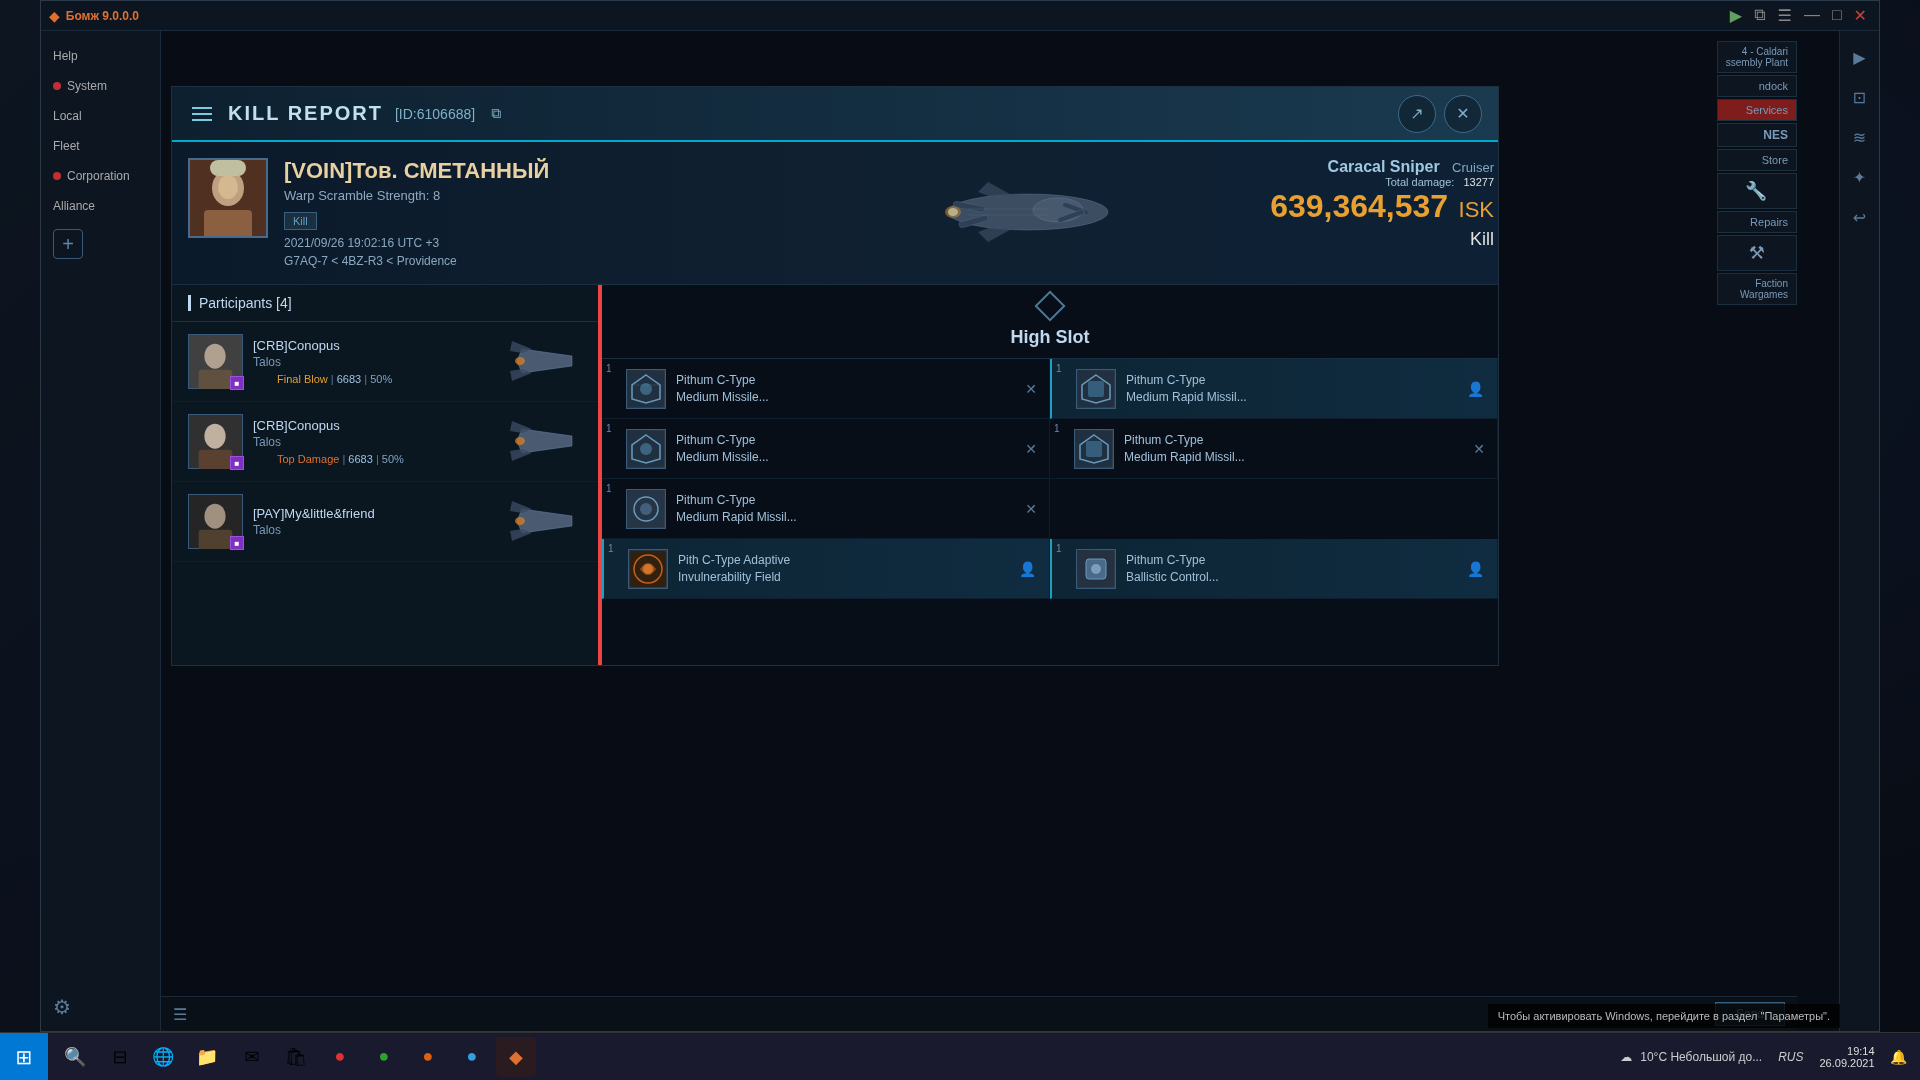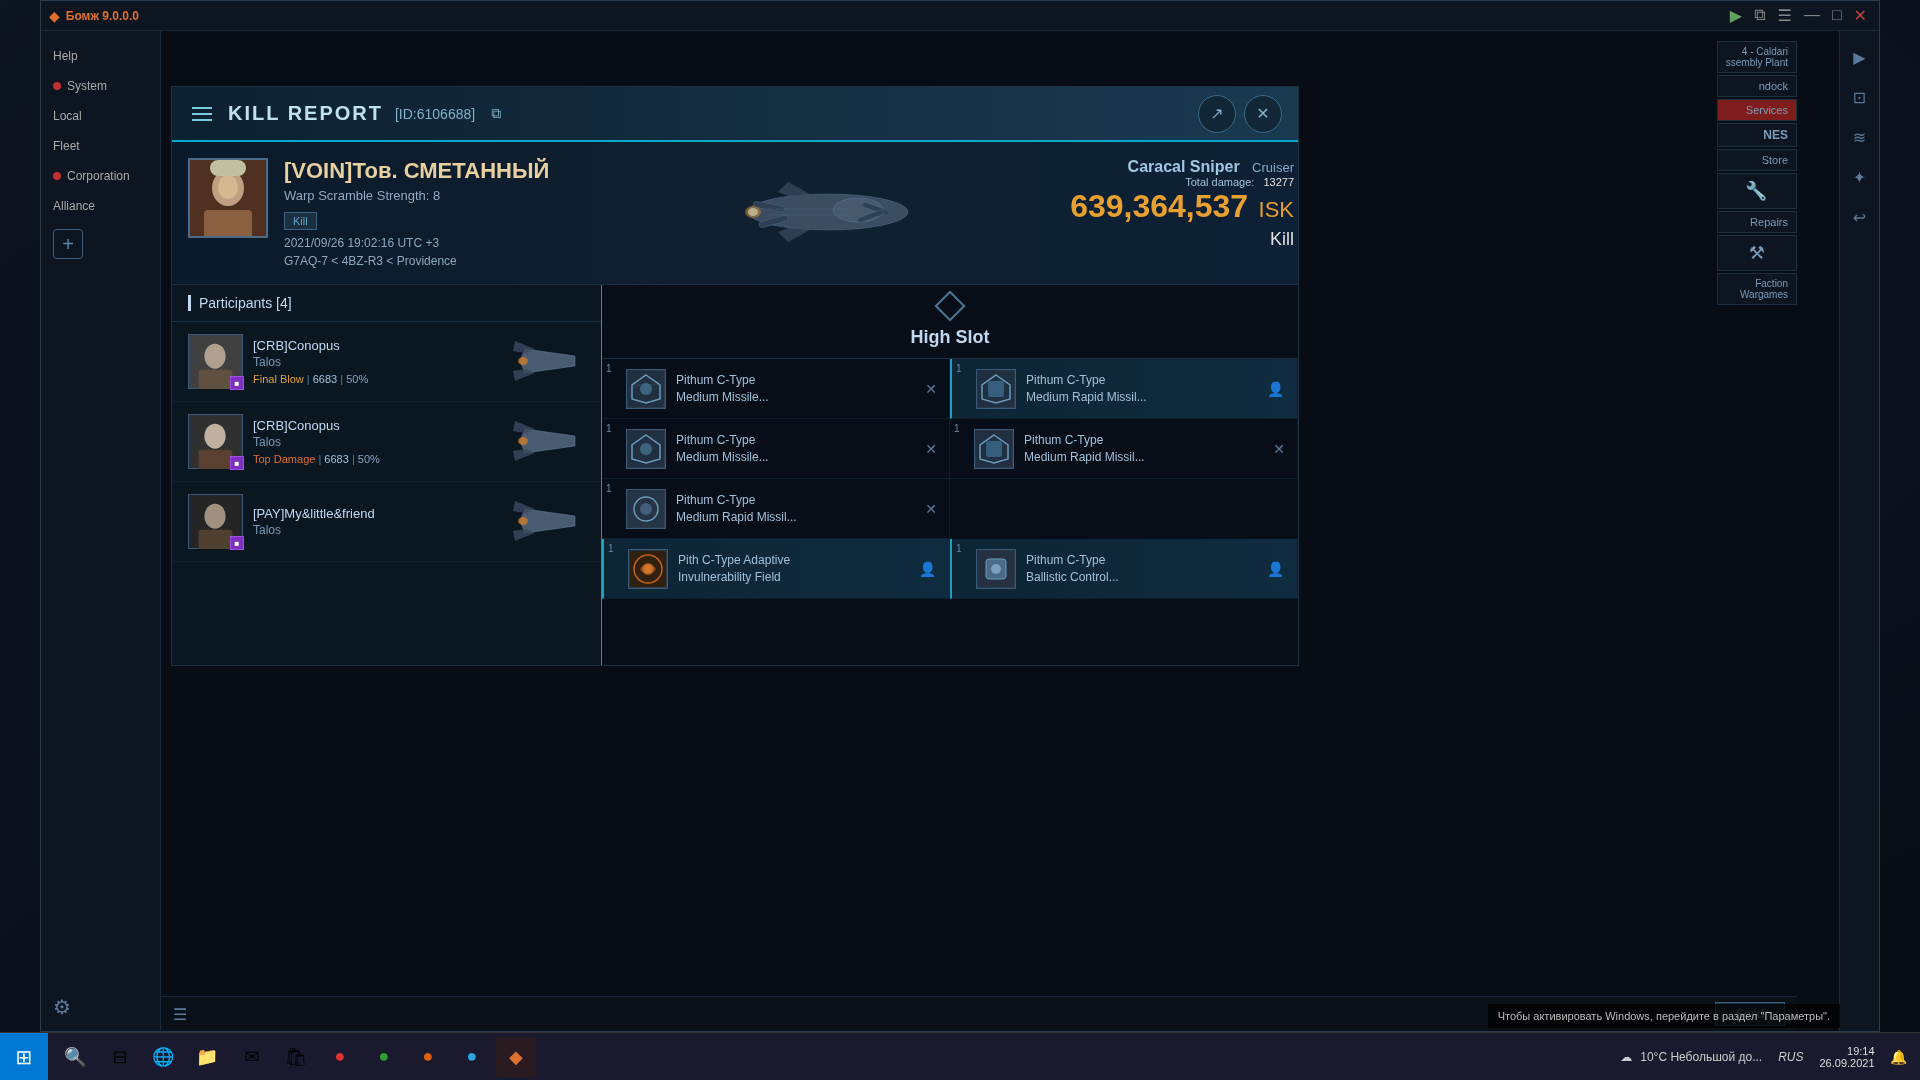--- a/index.html
+++ b/index.html
@@ -220,21 +220,21 @@
       gap: 4px;
       color: #8aabcc;
       font-size: 12px;
     }
 
     
     .kill-report-panel {
       position: absolute;
       top: 55px;
       left: 10px;
-      width: 1128px;
+      width: 1328px;
       background: #4c1d95;
       border: 1px solid #1e3040;
       z-index: 50;
     }
 
     
     .kr-header {
       height: 55px;
       background: linear-gradient(to right, #0d2030, #1a3a50);
       display: flex;
@@ -394,21 +394,21 @@
 
     
     .kr-bottom {
       display: flex;
       min-height: 380px;
     }
 
     
     .kr-participants {
       width: 430px;
-      border-right: 1px solid #ef4444;
+      border-right: 4px solid #ef4444;
       background: #0a1620;
     }
     .kr-section-title {
       padding: 10px 16px;
       color: #c0d8f0;
       font-size: 14px;
       border-bottom: 1px solid #1a3040;
       display: flex;
       align-items: center;
       gap: 8px;
@@ -459,20 +459,21 @@
       font-size: 13px;
       margin-bottom: 2px;
     }
     .participant-ship {
       color: #7a98b8;
       font-size: 12px;
     }
     .participant-stats {
       font-size: 11px;
       margin-top: 4px;
+      margin-left: 24px;
     }
     .stat-final { color: #e0a030; }
     .stat-top { color: #e07030; }
     .stat-value { color: #a0c0e0; }
     .stat-pct { color: #80a0c0; }
     .stat-sep { color: #5a7a9a; }
     .participant-ship-img {
       width: 80px;
       height: 50px;
       display: flex;

